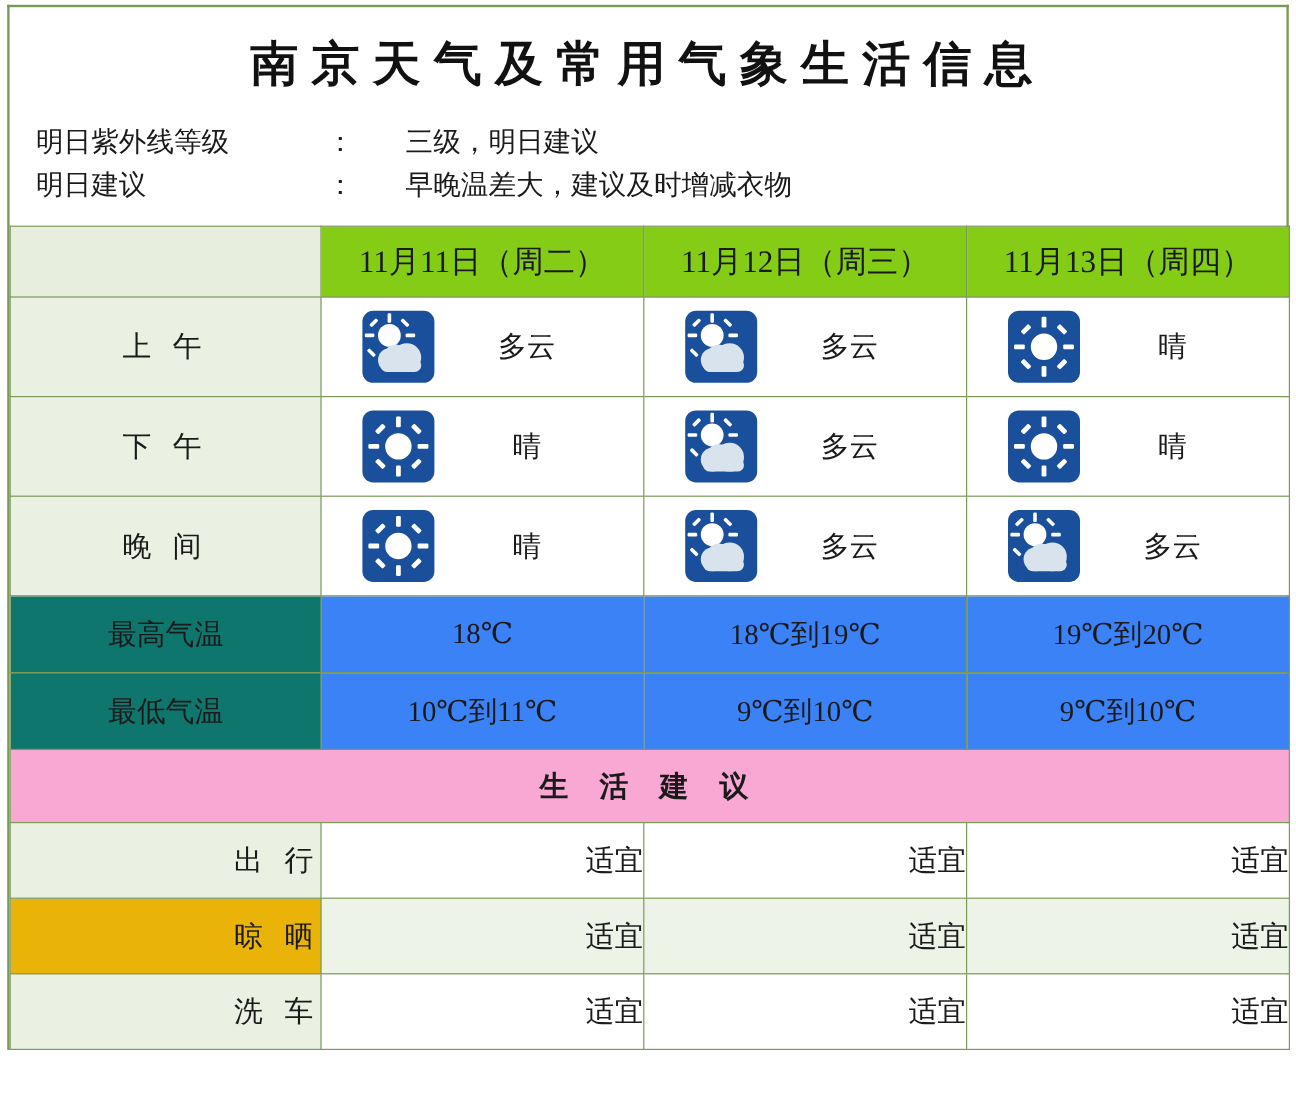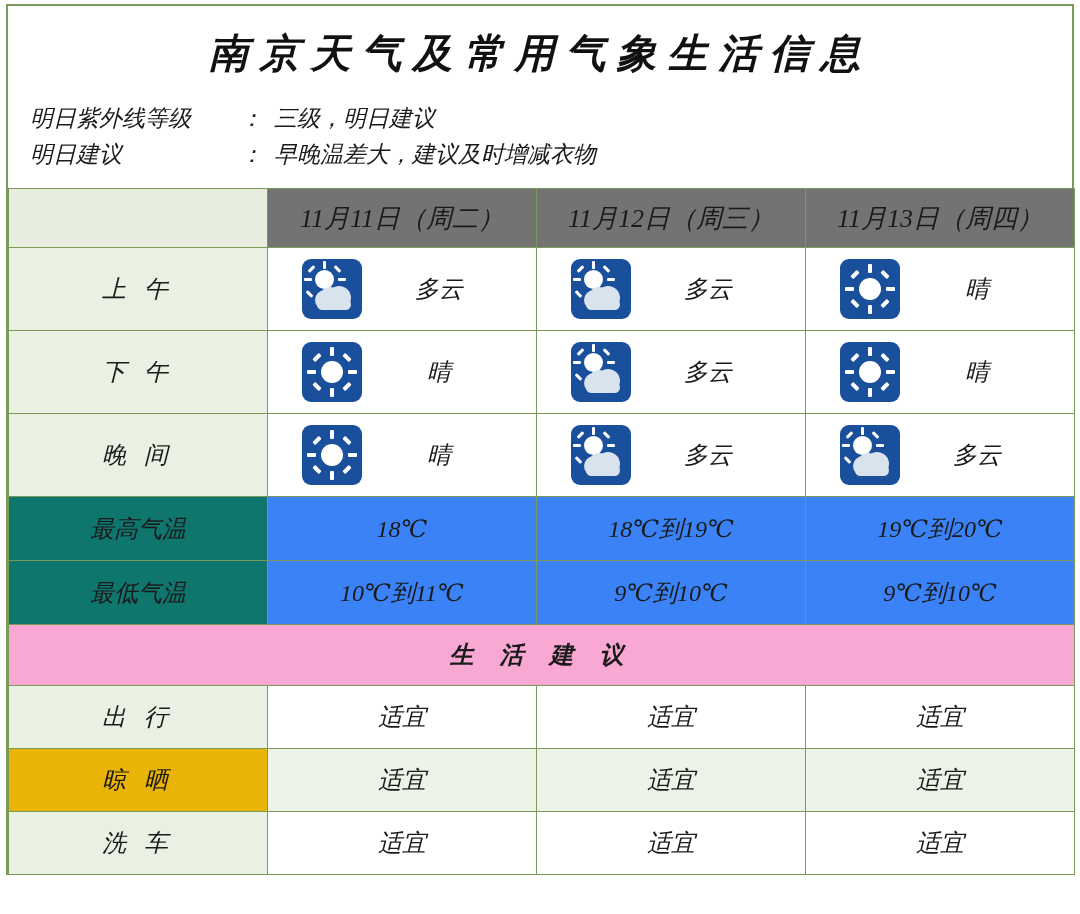--- a/index.html
+++ b/index.html
@@ -12,21 +12,20 @@
     height: 914px;
     font-family: "Liberation Serif", "DejaVu Serif", serif;
     color: #1a1a1a;
     overflow: hidden;
   }
   .sheet {
     box-sizing: border-box;
     width: 1080px;
     height: 914px;
     padding: 4px 6px 24px 6px;
-    font-style: italic;
   }
   .outer {
     box-sizing: border-box;
     width: 1068px;
     border: 2px solid #7a9a5a;
     border-bottom: none;
   }
   
   .title {
     text-align: center;
@@ -38,20 +37,21 @@
   }
   .meta {
     padding: 6px 0 16px 22px;
     font-size: 23px;
     line-height: 1.55;
   }
   .meta-row {
     display: flex;
     align-items: baseline;
     white-space: nowrap;
+    gap: 32px;
   }
   .meta-label {
     display: inline-block;
     width: 210px;
   }
   .meta-colon {
     display: inline-block;
     width: 34px;
   }
   .meta-value {
@@ -72,21 +72,21 @@
     font-size: 24px;
   }
   td.rowhead {
     width: 258px;
     letter-spacing: 6px;
   }
   td.daycol {
     width: 268px;
   }
   tr.headrow td {
-    background: #737373;
+    background: #84cc16;
     height: 58px;
     font-size: 26px;
     font-weight: normal;
   }
   tr.headrow td.corner {
     background: #e7eedd;
   }
   tr.period td {
     height: 82px;
     background: #ffffff;
@@ -107,20 +107,21 @@
   tr.section td {
     height: 60px;
     background: #f9a8d4;
     font-size: 24px;
     font-weight: bold;
     letter-spacing: 10px;
   }
   tr.advice td {
     height: 62px;
     background: #ffffff;
+    text-align: right;
   }
   tr.advice td.rowhead {
     background: #eaf1e2;
   }
   tr.advice.alt td {
     background: #eef3e7;
   }
   tr.advice.alt td.rowhead {
     background: #eab308;
   }

